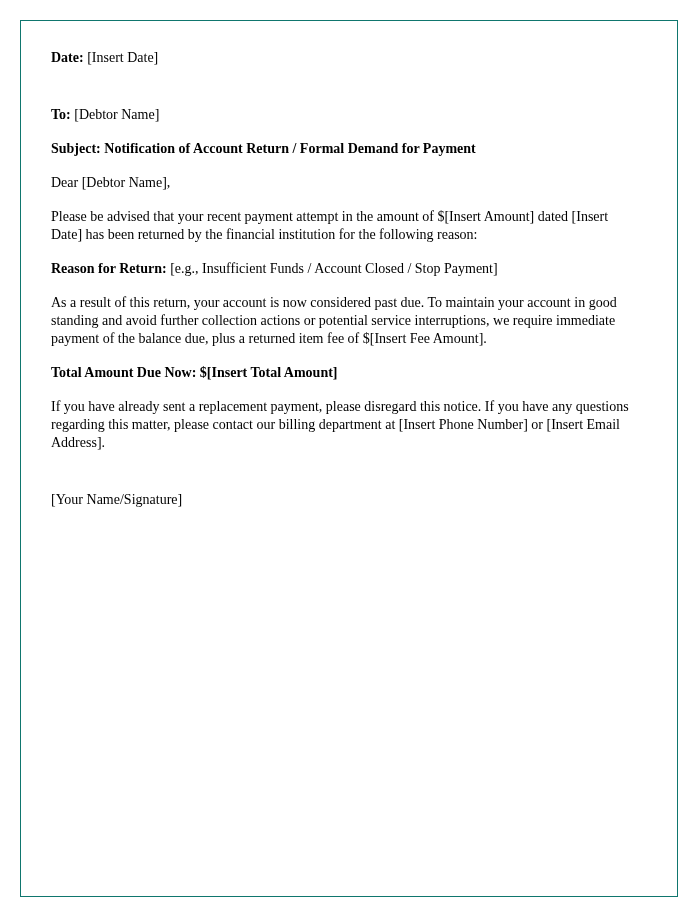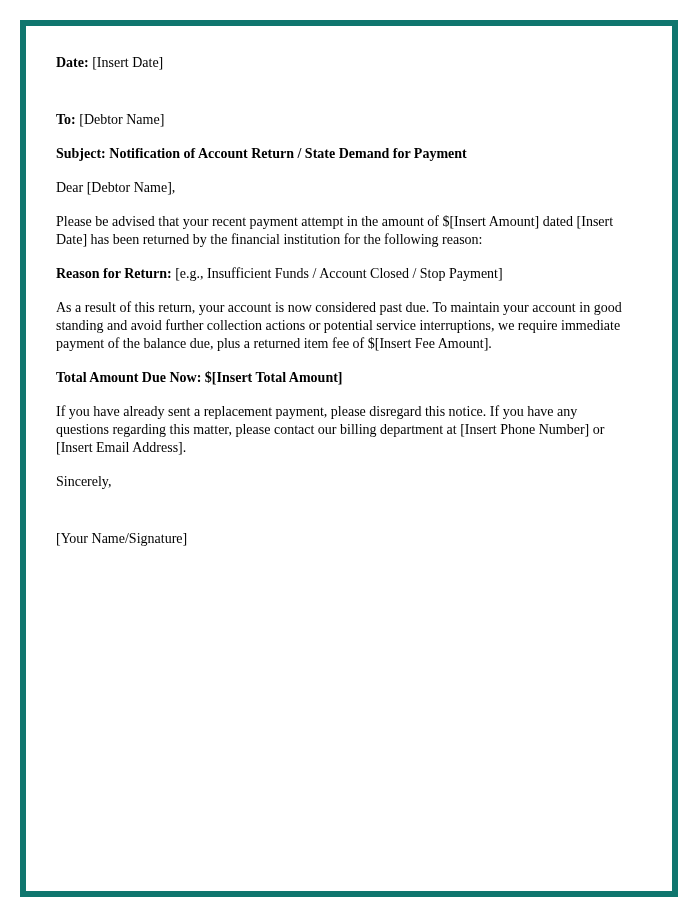--- a/index.html
+++ b/index.html
@@ -8,21 +8,21 @@
     height: 900px;
     background: #ffffff;
     font-family: "Liberation Serif", "DejaVu Serif", serif;
   }
   .letter-page {
     position: absolute;
     left: 20px;
     top: 20px;
     width: 658px;
     height: 877px;
-    border: 6px solid #0f766e;
+    border: 1px solid #0f766e;
     background: #ffffff;
     padding: 28px 48px 30px 30px;
     color: #000000;
     font-size: 14px;
     line-height: 18px;
   }
   .para {
     margin-bottom: 16px;
   }
   .bold {
@@ -40,38 +40,37 @@
 
   <p class="para">
     <span class="bold">Date:</span>
     <span>[Insert Date]</span>
   </p>
 
   <p class="para">
     <span class="line"><span class="bold">To:</span> <span>[Debtor Name]</span></span>
   </p>
 
-  <p class="para bold">Subject: Notification of Account Return / State Demand for Payment</p>
+  <p class="para bold">Subject: Notification of Account Return / Formal Demand for Payment</p>
 
   <p class="para">Dear [Debtor Name],</p>
 
 
   <p class="para">Please be advised that your recent payment attempt in the amount of $[Insert Amount] dated [Insert Date] has been returned by the financial institution for the following reason:</p>
 
   <p class="para">
     <span class="bold">Reason for Return:</span>
     <span>[e.g., Insufficient Funds / Account Closed / Stop Payment]</span>
   </p>
 
   <p class="para">As a result of this return, your account is now considered past due. To maintain your account in good standing and avoid further collection actions or potential service interruptions, we require immediate payment of the balance due, plus a returned item fee of $[Insert Fee Amount].</p>
 
   <p class="para bold">Total Amount Due Now: $[Insert Total Amount]</p>
 
 
   <p class="para">If you have already sent a replacement payment, please disregard this notice. If you have any questions regarding this matter, please contact our billing department at [Insert Phone Number] or [Insert Email Address].</p>
 
-  <p class="para">Sincerely,</p>
 
   <p class="para">
     <span class="line">[Your Name/Signature]</span>
   </p>
 
 </div>
 
 </body></html>

